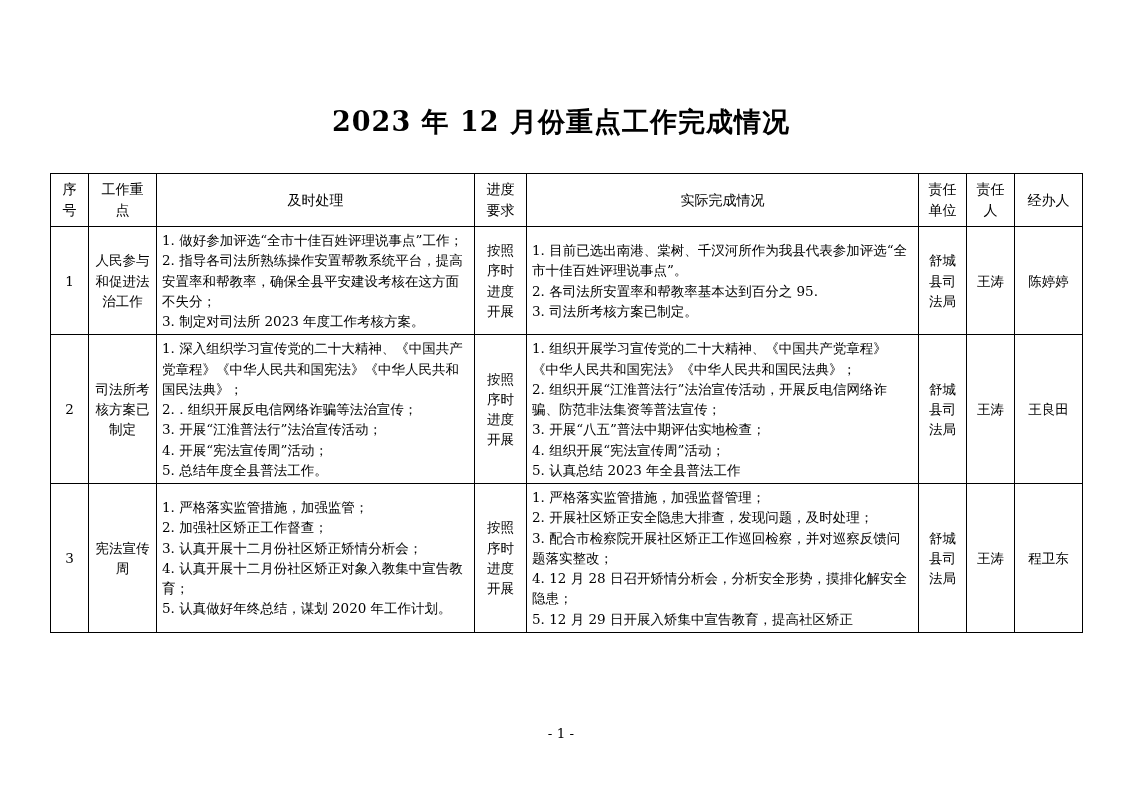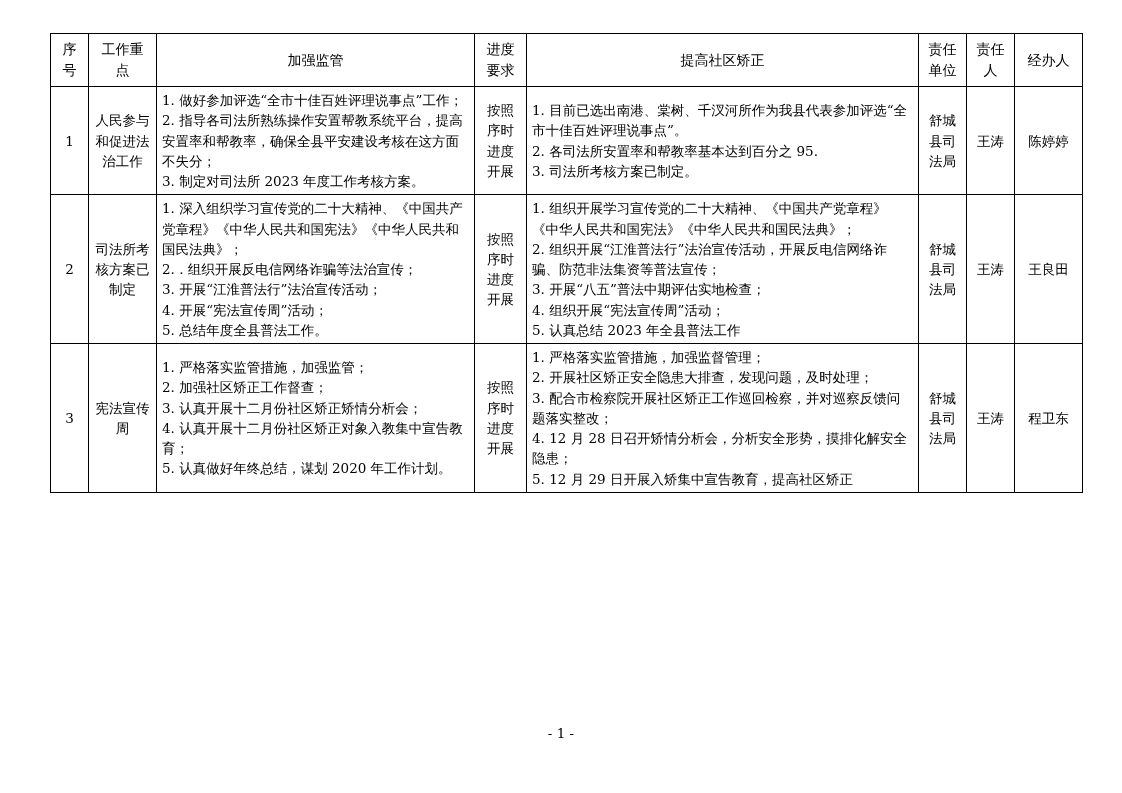--- a/index.html
+++ b/index.html
@@ -89,43 +89,44 @@
     font-size: 13.5px;
     font-family: "DejaVu Serif", "Liberation Serif", serif;
   }
   .nowrapline { white-space: pre-line; }
 </style>
 </head>
 <body>
 
 <div class="page">
 
+  <h1 class="doc-title">2023 年 12 月份重点工作完成情况</h1>
 
   <div class="table-wrap">
     <table class="main">
       <colgroup>
         <col class="col-seq">
         <col class="col-focus">
         <col class="col-content">
         <col class="col-progress">
         <col class="col-actual">
         <col class="col-unit">
         <col class="col-person">
         <col class="col-handler">
       </colgroup>
       <thead>
         <tr>
           <th class="hdr-two-line nowrapline">序
 号</th>
           <th class="hdr-two-line nowrapline">工作重
 点</th>
-          <th>加强监管</th>
+          <th>及时处理</th>
           <th class="hdr-two-line nowrapline">进度
 要求</th>
-          <th>提高社区矫正</th>
+          <th>实际完成情况</th>
           <th class="hdr-two-line nowrapline">责任
 单位</th>
           <th class="hdr-two-line nowrapline">责任
 人</th>
           <th>经办人</th>
         </tr>
       </thead>
       <tbody>
         <tr>
           <td class="center">1</td>

